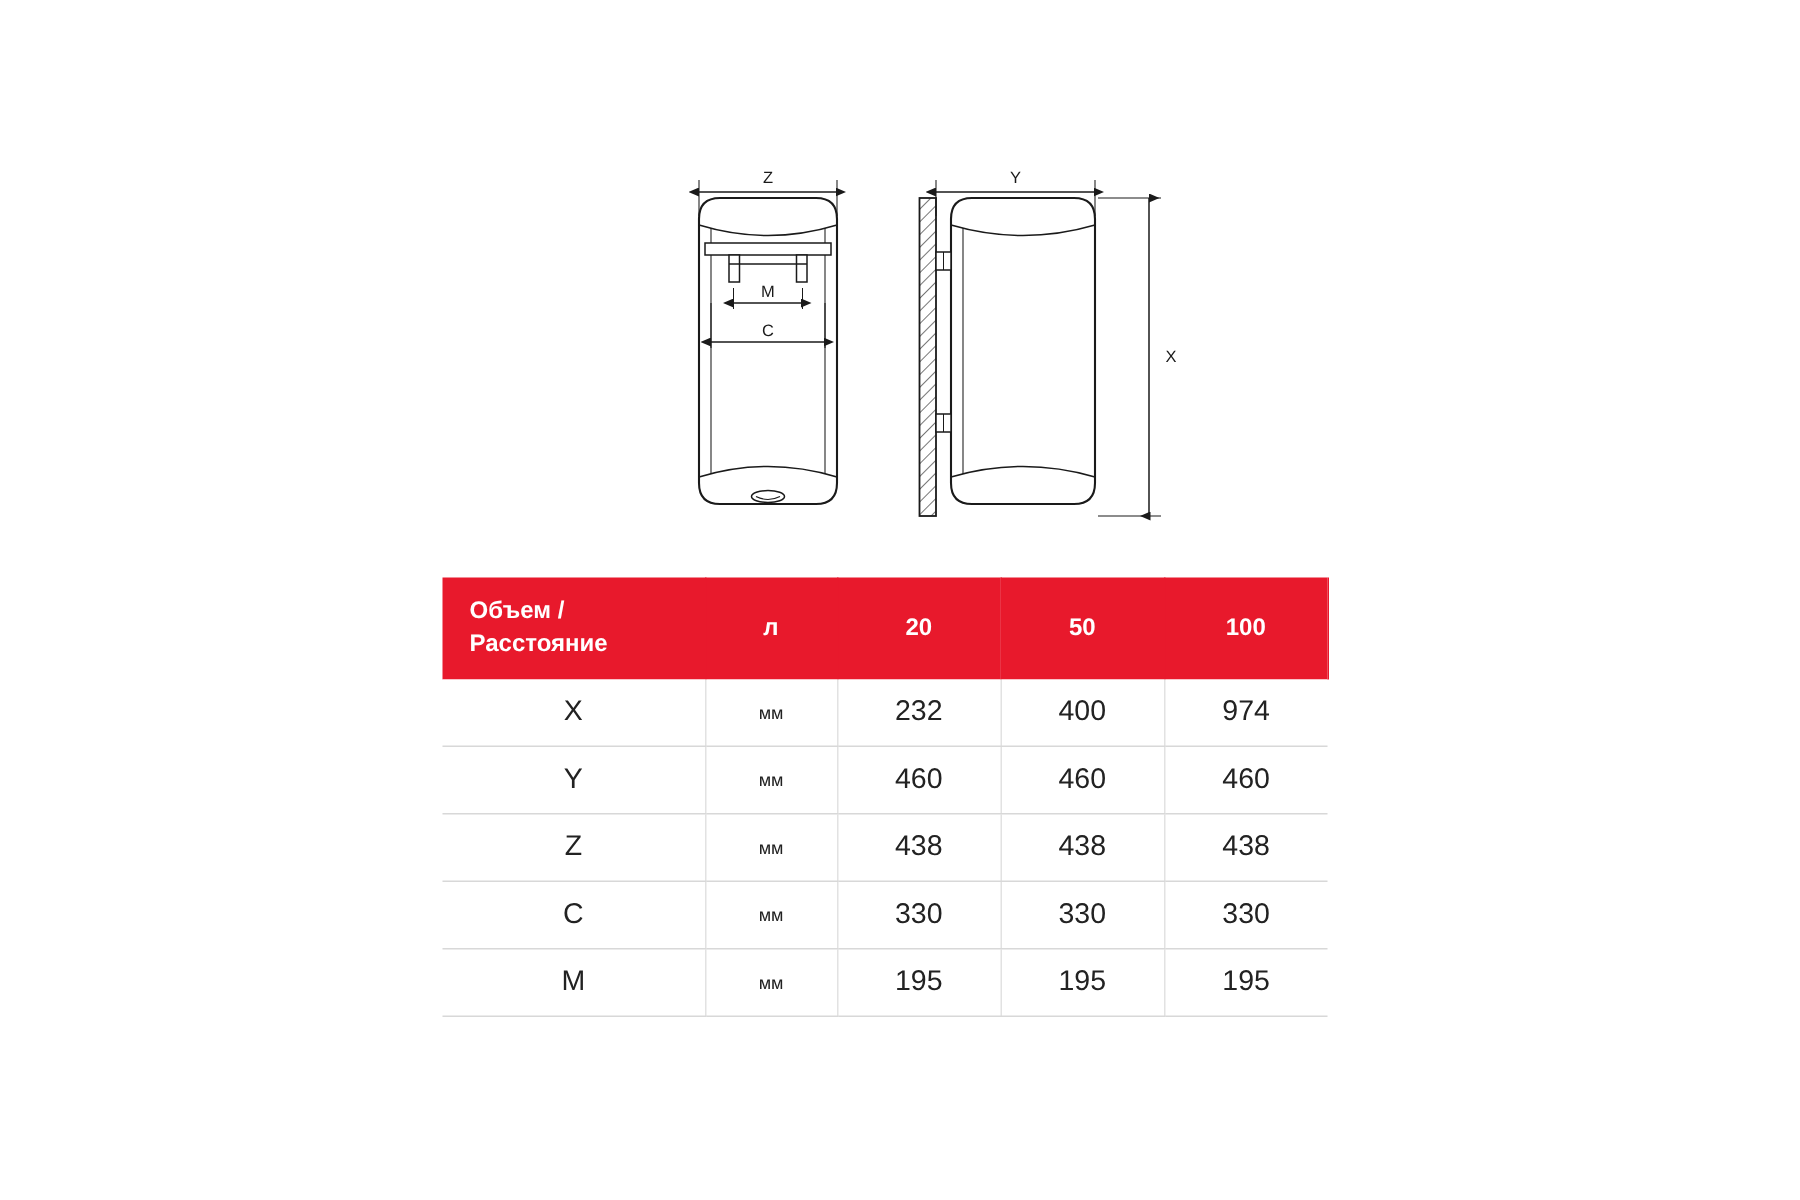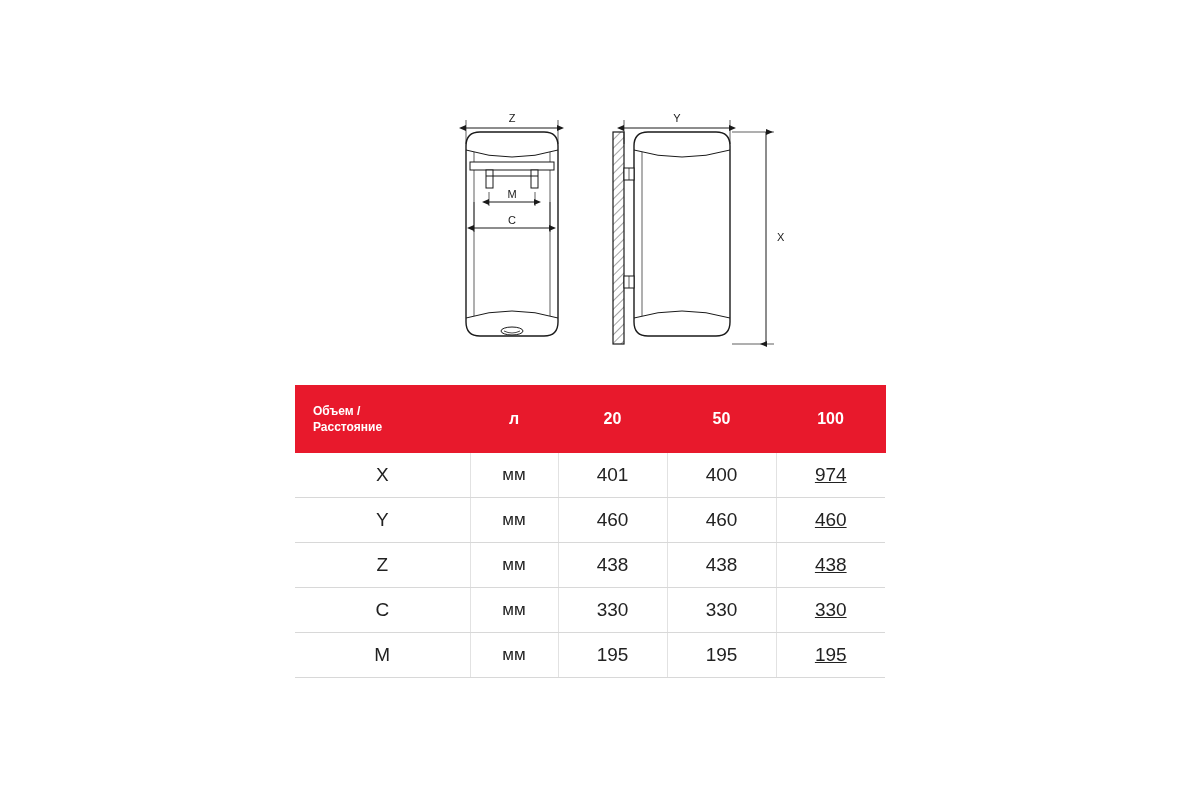--- a/index.html
+++ b/index.html
@@ -59,40 +59,39 @@
     font-size: 16px;
     font-weight: bold;
     height: 68px;
     padding: 0 6px;
     border-right: 1px solid #e8192c;
   }
   thead th.first {
     text-align: left;
     padding-left: 18px;
     line-height: 1.35;
-    font-size: 12px;
+    font-size: 16px;
   }
   tbody td {
     height: 42px;
     font-size: 19px;
     color: #222222;
     border-bottom: 1px solid #d8d8d8;
     border-right: 1px solid #e2e2e2;
     background: #ffffff;
     font-weight: normal;
   }
   tbody tr:last-child td {
     border-bottom: 1px solid #d8d8d8;
   }
   tbody td.unit {
-    font-size: 17px;
+    font-size: 12px;
   }
   tbody td:last-child {
     border-right: none;
-    text-decoration: underline;
   }
   .col-a { width: 175px; }
   .col-b { width: 88px; }
   .col-c { width: 109px; }
   .col-d { width: 109px; }
   .col-e { width: 109px; }
 </style>
 </head>
 <body>
 
@@ -199,21 +198,21 @@
           <th>л</th>
           <th>20</th>
           <th>50</th>
           <th>100</th>
         </tr>
       </thead>
       <tbody>
         <tr>
           <td>X</td>
           <td class="unit">мм</td>
-          <td>401</td>
+          <td>232</td>
           <td>400</td>
           <td>974</td>
         </tr>
         <tr>
           <td>Y</td>
           <td class="unit">мм</td>
           <td>460</td>
           <td>460</td>
           <td>460</td>
         </tr>

